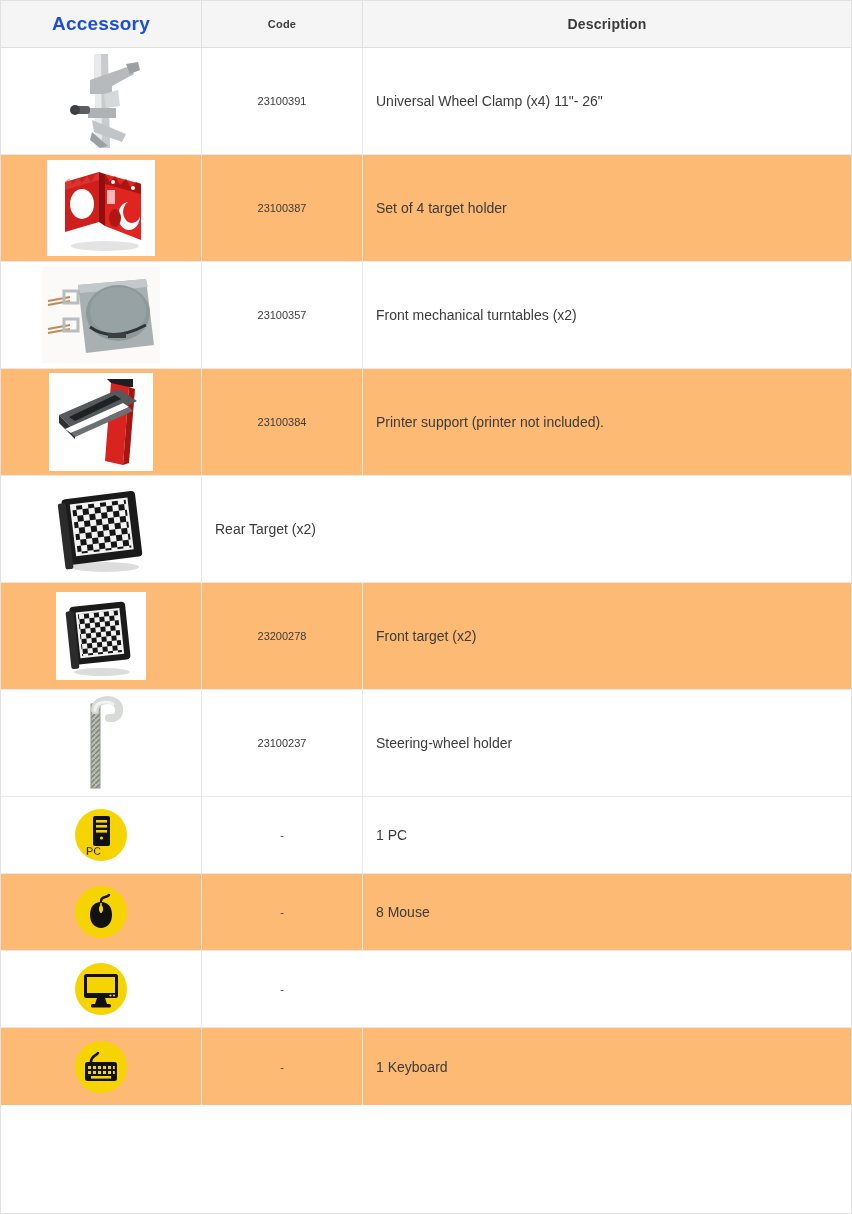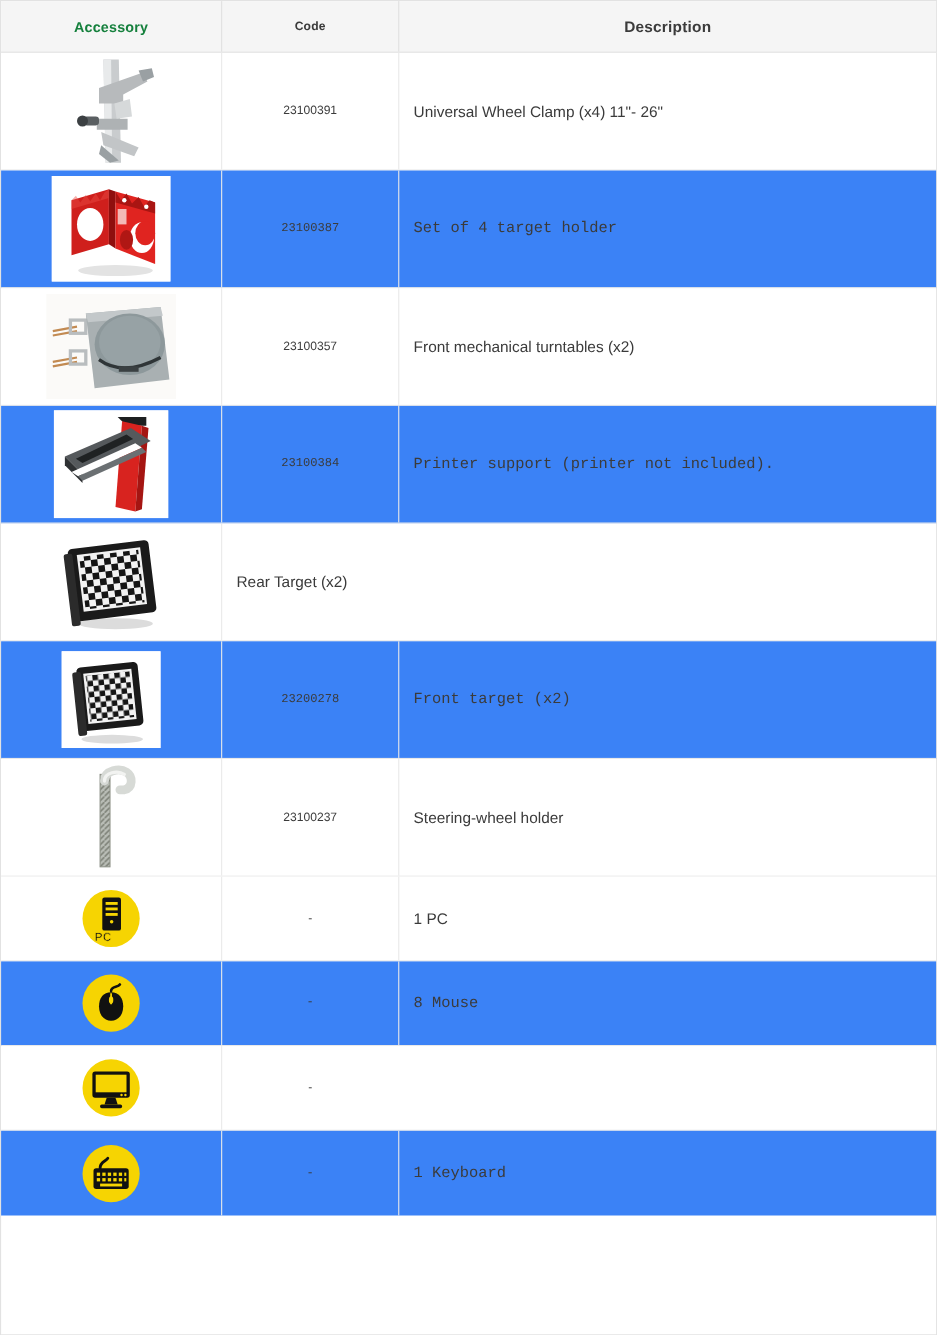--- a/index.html
+++ b/index.html
@@ -1,23 +1,23 @@
 <!DOCTYPE html>
 <html><head>
 <meta charset="utf-8">
 <style>
   * { margin:0; padding:0; box-sizing:border-box; }
   html,body { background:#ffffff; font-family:"Liberation Sans", sans-serif; }
   .page { width:852px; height:1214px; background:#ffffff; }
   .table { width:100%; height:100%; border:1px solid #e2e2e2; display:flex; flex-direction:column; }
   .thead { display:flex; height:47px; background:#f5f5f5; border-bottom:1px solid #dedede; flex:0 0 auto; }
   .th { display:flex; align-items:center; justify-content:center;
-        font-size:13px; font-weight:bold; color:#15803d; letter-spacing:.2px; }
+        font-size:19px; font-weight:bold; color:#1d4ed8; letter-spacing:.2px; }
   .row { display:flex; height:107px; border-bottom:1px solid #e9e9e9; background:#ffffff; flex:0 0 auto; }
-  .row.alt { background:#3b82f6;font-family:Liberation Mono, monospace; }
+  .row.alt { background:#fdba74; }
   .row.small { height:77px; }
   .row:last-child { border-bottom:none; }
   .col-acc { width:200px; flex:0 0 200px; display:flex; align-items:center; justify-content:center; }
   .col-code { width:161px; flex:0 0 161px; display:flex; align-items:center; justify-content:center;
               border-left:1px solid #e9e9e9; font-size:11px; color:#3b3b3b; }
   .col-desc { flex:1 1 auto; display:flex; align-items:center; padding-left:13px;
               border-left:1px solid #e9e9e9; font-size:14px; color:#3b3b3b; }
   .thead .col-code, .thead .col-desc { border-left:1px solid #e0e0e0; }
   .photo { background:#ffffff; display:block; }
   .circle-icon { display:block; }

